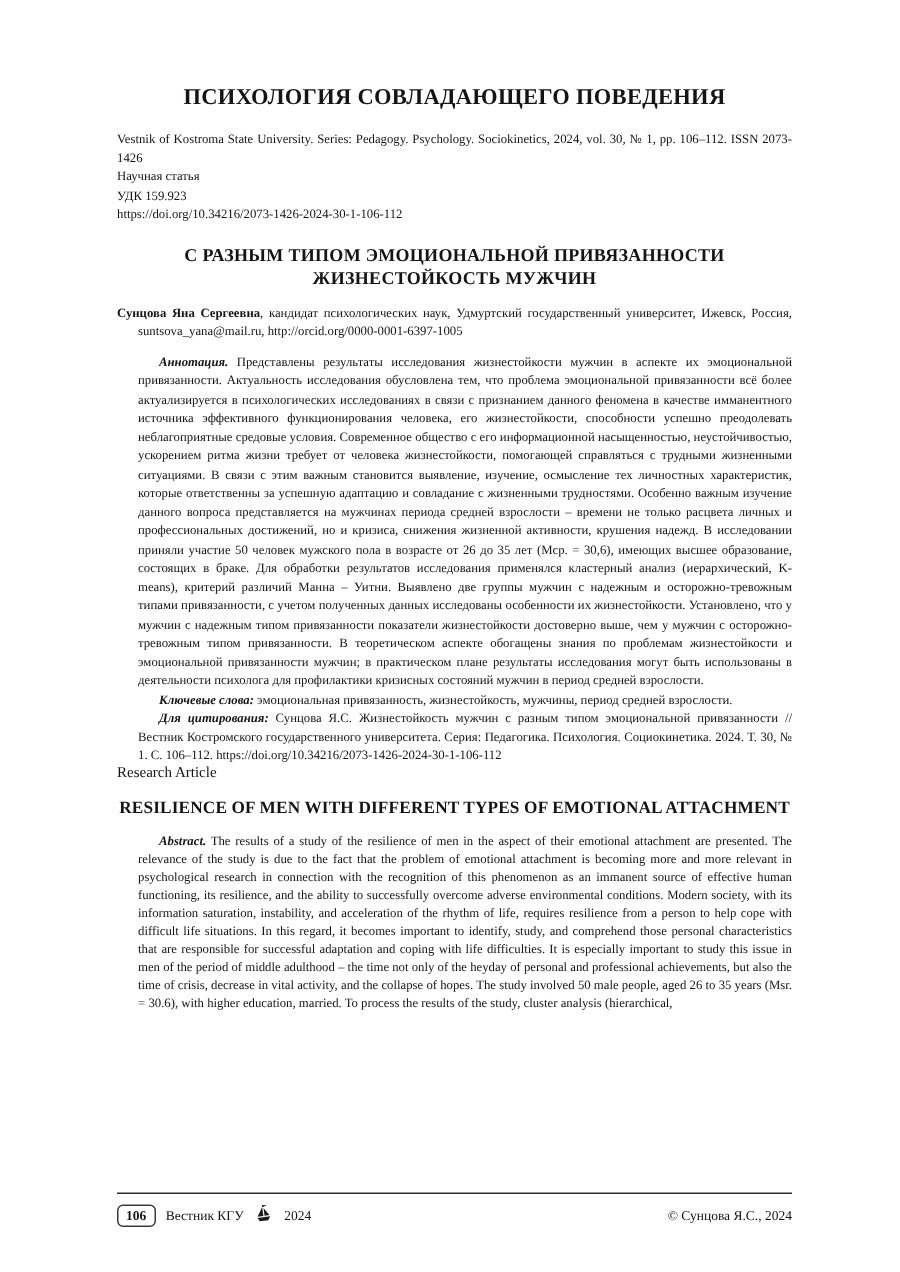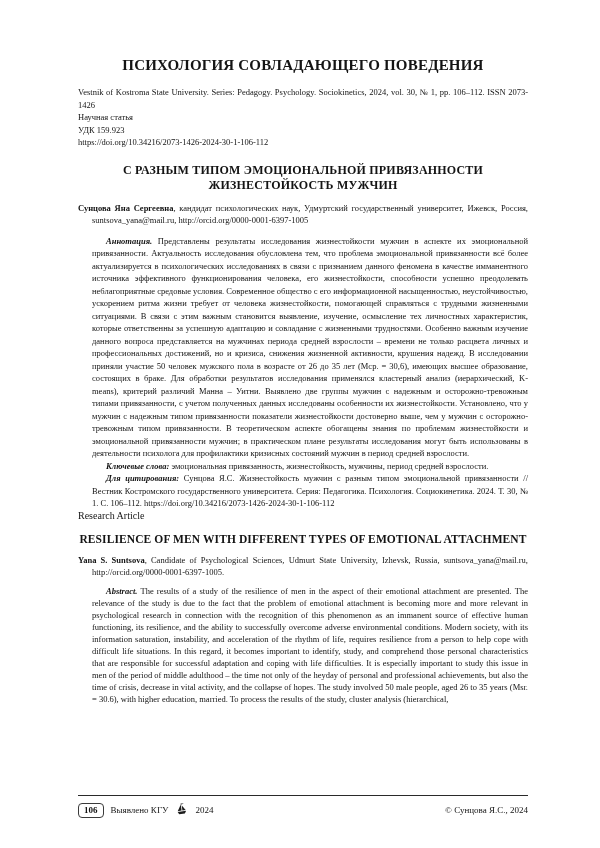--- a/index.html
+++ b/index.html
@@ -74,30 +74,29 @@
   <p class="smalltext hang abstract-ru"><span class="lead">Аннотация.</span><span> Представлены результаты исследования жизнестойкости мужчин в аспекте их эмоциональной привязанности. Актуальность исследования обусловлена тем, что проблема эмоциональной привязанности всё более актуализируется в психологических исследованиях в связи с признанием данного феномена в качестве имманентного источника эффективного функционирования человека, его жизнестойкости, способности успешно преодолевать неблагоприятные средовые условия. Современное общество с его информационной насыщенностью, неустойчивостью, ускорением ритма жизни требует от человека жизнестойкости, помогающей справляться с трудными жизненными ситуациями. В связи с этим важным становится выявление, изучение, осмысление тех личностных характеристик, которые ответственны за успешную адаптацию и совладание с жизненными трудностями. Особенно важным изучение данного вопроса представляется на мужчинах периода средней взрослости – времени не только расцвета личных и профессиональных достижений, но и кризиса, снижения жизненной активности, крушения надежд. В исследовании приняли участие 50 человек мужского пола в возрасте от 26 до 35 лет (Мср. = 30,6), имеющих высшее образование, состоящих в браке. Для обработки результатов исследования применялся кластерный анализ (иерархический, K-means), критерий различий Манна – Уитни. Выявлено две группы мужчин с надежным и осторожно-тревожным типами привязанности, с учетом полученных данных исследованы особенности их жизнестойкости. Установлено, что у мужчин с надежным типом привязанности показатели жизнестойкости достоверно выше, чем у мужчин с осторожно-тревожным типом привязанности. В теоретическом аспекте обогащены знания по проблемам жизнестойкости и эмоциональной привязанности мужчин; в практическом плане результаты исследования могут быть использованы в деятельности психолога для профилактики кризисных состояний мужчин в период средней взрослости.</span></p>
 
   <p class="smalltext hang"><span class="lead">Ключевые слова:</span><span> эмоциональная привязанность, жизнестойкость, мужчины, период средней взрослости.</span></p>
 
   <p class="smalltext hang"><span class="lead">Для цитирования:</span><span> Сунцова Я.С. Жизнестойкость мужчин с разным типом эмоциональной привязанности // Вестник Костромского государственного университета. Серия: Педагогика. Психология. Социокинетика. 2024. Т. 30, № 1. С. 106–112. https://doi.org/10.34216/2073-1426-2024-30-1-106-112</span></p>
 
   <p class="research-article">Research Article</p>
 
   <div class="title-en">RESILIENCE OF MEN WITH DIFFERENT TYPES OF EMOTIONAL ATTACHMENT</div>
 
-  <p class="en hang author-en"><span class="bname">Yana S. Suntsova</span><span>, Candidate of Psychological Sciences, Udmurt State University, Izhevsk, Russia, suntsova_yana@mail.ru, http://orcid.org/0000-0001-6397-1005.</span></p>
 
   <p class="en hang abstract-en"><span class="lead">Abstract.</span><span> The results of a study of the resilience of men in the aspect of their emotional attachment are presented. The relevance of the study is due to the fact that the problem of emotional attachment is becoming more and more relevant in psychological research in connection with the recognition of this phenomenon as an immanent source of effective human functioning, its resilience, and the ability to successfully overcome adverse environmental conditions. Modern society, with its information saturation, instability, and acceleration of the rhythm of life, requires resilience from a person to help cope with difficult life situations. In this regard, it becomes important to identify, study, and comprehend those personal characteristics that are responsible for successful adaptation and coping with life difficulties. It is especially important to study this issue in men of the period of middle adulthood – the time not only of the heyday of personal and professional achievements, but also the time of crisis, decrease in vital activity, and the collapse of hopes. The study involved 50 male people, aged 26 to 35 years (Msr. = 30.6), with higher education, married. To process the results of the study, cluster analysis (hierarchical,</span></p>
 
 </div>
 
 <div class="footer">
   <div class="footer-left">
     <span class="pagenum">106</span>
-    <span>Выявлено КГУ</span>
+    <span>Вестник КГУ</span>
     <span class="ship">
       <svg width="13" height="12" viewBox="0 0 16 14" aria-hidden="true">
         <path d="M3 10 L13.5 10 L11.5 13 L4.5 13 Z" fill="#1d1d1d"></path>
         <path d="M8 1.5 L8 9 L3.2 9 Z" fill="#1d1d1d"></path>
         <path d="M9 2.5 L13 9 L9 9 Z" fill="#1d1d1d"></path>
         <path d="M8 0 L12 0.8 L8 1.8 Z" fill="#1d1d1d"></path>
       </svg>
     </span>
     <span>2024</span>
   </div>

